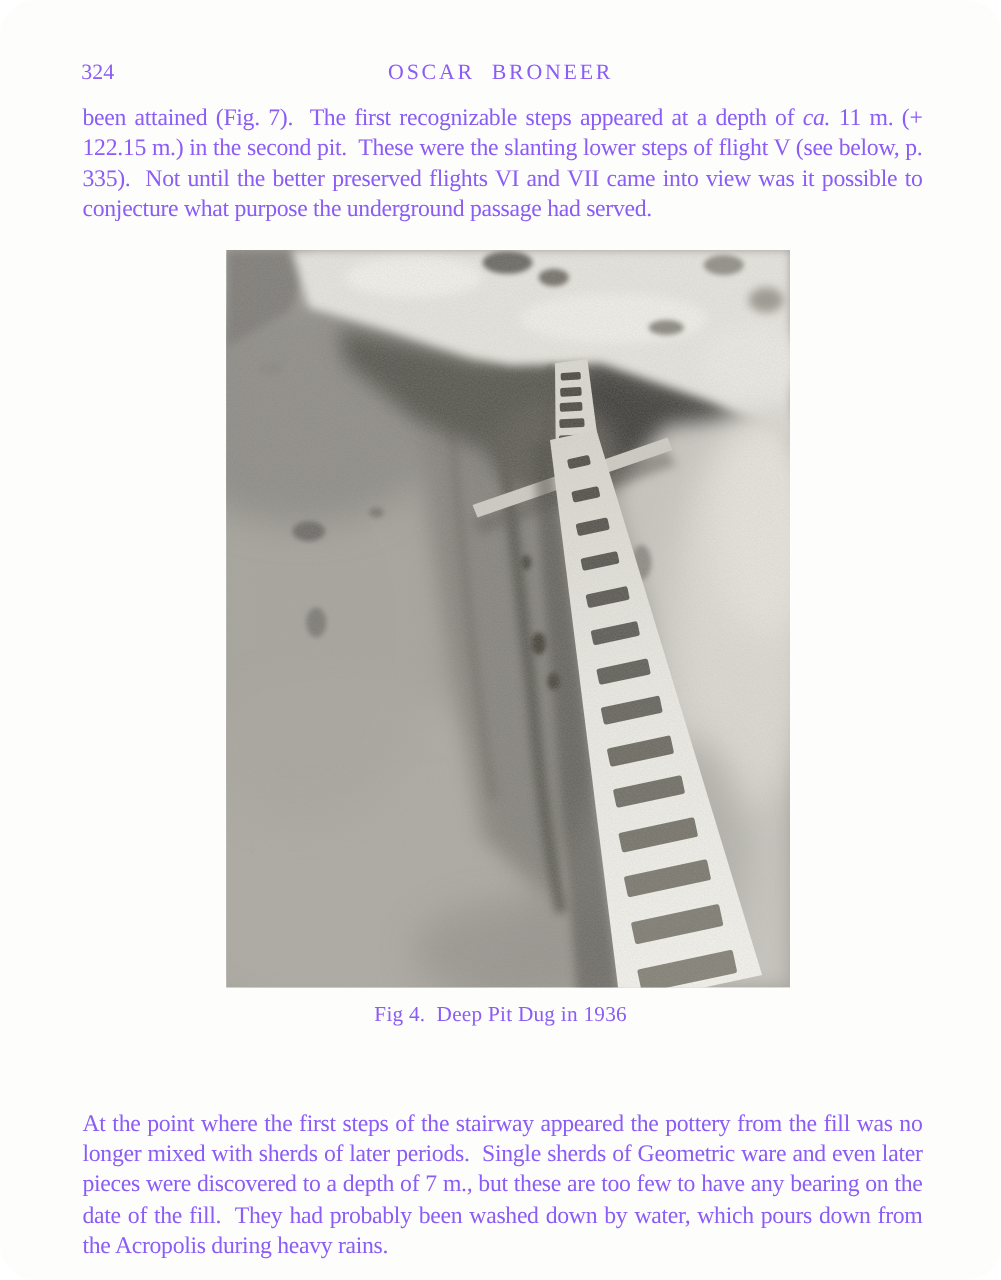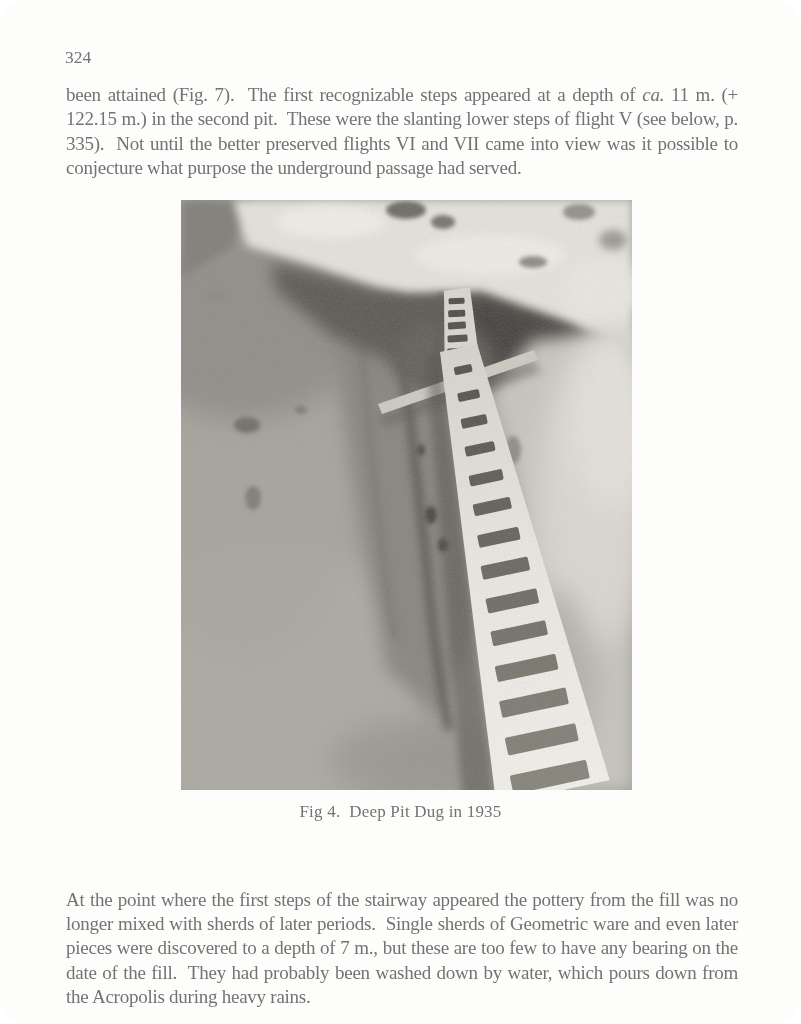--- a/index.html
+++ b/index.html
@@ -1,38 +1,39 @@
 <!DOCTYPE html>
 <html><head>
 <meta charset="utf-8">
 <style>
   html,body{margin:0;padding:0;background:#ffffff;}
   .page{
     position:relative;width:801px;height:1024px;background:#fdfdfc;
-    font-family:"Liberation Serif","DejaVu Serif",serif;color:#737373;overflow:hidden;border-radius:28px;
+    font-family:"Liberation Serif","DejaVu Serif",serif;color:#8b5cf6;overflow:hidden;border-radius:28px;
   }
   .pageno{position:absolute;left:65px;top:47px;font-size:17.5px;}
   .running-head{position:absolute;left:0;top:47px;width:100%;text-align:center;
     font-size:17.5px;letter-spacing:2.2px;word-spacing:7px;}
   .para{position:absolute;left:66px;width:672px;margin:0;font-size:19px;line-height:24.4px;
     text-align:justify;white-space:pre-wrap;letter-spacing:-0.25px;}
   #para1{top:83px;}
   #para2{top:888px;line-height:24.2px;}
   .photo-wrap{position:absolute;left:181px;top:200px;width:451px;height:590px;margin:0;padding:0;}
   .photo-wrap svg{display:block;width:451px;height:590px;}
   .caption{position:absolute;left:0;top:802px;width:100%;text-align:center;
     font-size:17px;white-space:pre-wrap;letter-spacing:0.2px;}
   i{font-style:italic;}
 </style>
 </head>
 <body>
 
 <div class="page">
 
   <div class="pageno">324</div>
+  <div class="running-head">OSCAR BRONEER</div>
 
   <p class="para" id="para1"><span>been attained (Fig. 7).  The first recognizable steps appeared at a depth of </span><i>ca.</i><span> 11 m. (+ 122.15 m.) in the second pit.  These were the slanting lower steps of flight V (see below, p. 335).  Not until the better preserved flights VI and VII came into view was it possible to conjecture what purpose the underground passage had served.</span></p>
 
   <figure class="photo-wrap">
     <svg viewBox="0 0 451 590" role="img">
       <defs>
         <filter id="b2" x="-40%" y="-40%" width="180%" height="180%">
             <feGaussianBlur stdDeviation="2"></feGaussianBlur>
           </filter>
         <filter id="b4" x="-40%" y="-40%" width="180%" height="180%">
@@ -139,17 +140,17 @@
         <rect x="247" y="467" width="62" height="16" rx="2" fill="#757268"></rect>
         <rect x="244" y="502" width="68" height="17" rx="2" fill="#7a776d"></rect>
         <rect x="242" y="539" width="72" height="18" rx="2" fill="#7e7b71"></rect>
         <rect x="239" y="577" width="78" height="19" rx="2" fill="#838075"></rect>
       </g>
 
       <rect width="451" height="590" filter="url(#grain)" opacity="0.5"></rect>
     </svg>
   </figure>
 
-  <div class="caption">Fig 4.  Deep Pit Dug in 1935</div>
+  <div class="caption">Fig 4.  Deep Pit Dug in 1936</div>
 
   <p class="para" id="para2">At the point where the first steps of the stairway appeared the pottery from the fill was no longer mixed with sherds of later periods.  Single sherds of Geometric ware and even later pieces were discovered to a depth of 7 m., but these are too few to have any bearing on the date of the fill.  They had probably been washed down by water, which pours down from the Acropolis during heavy rains.</p>
 
 </div>
 
 </body></html>

